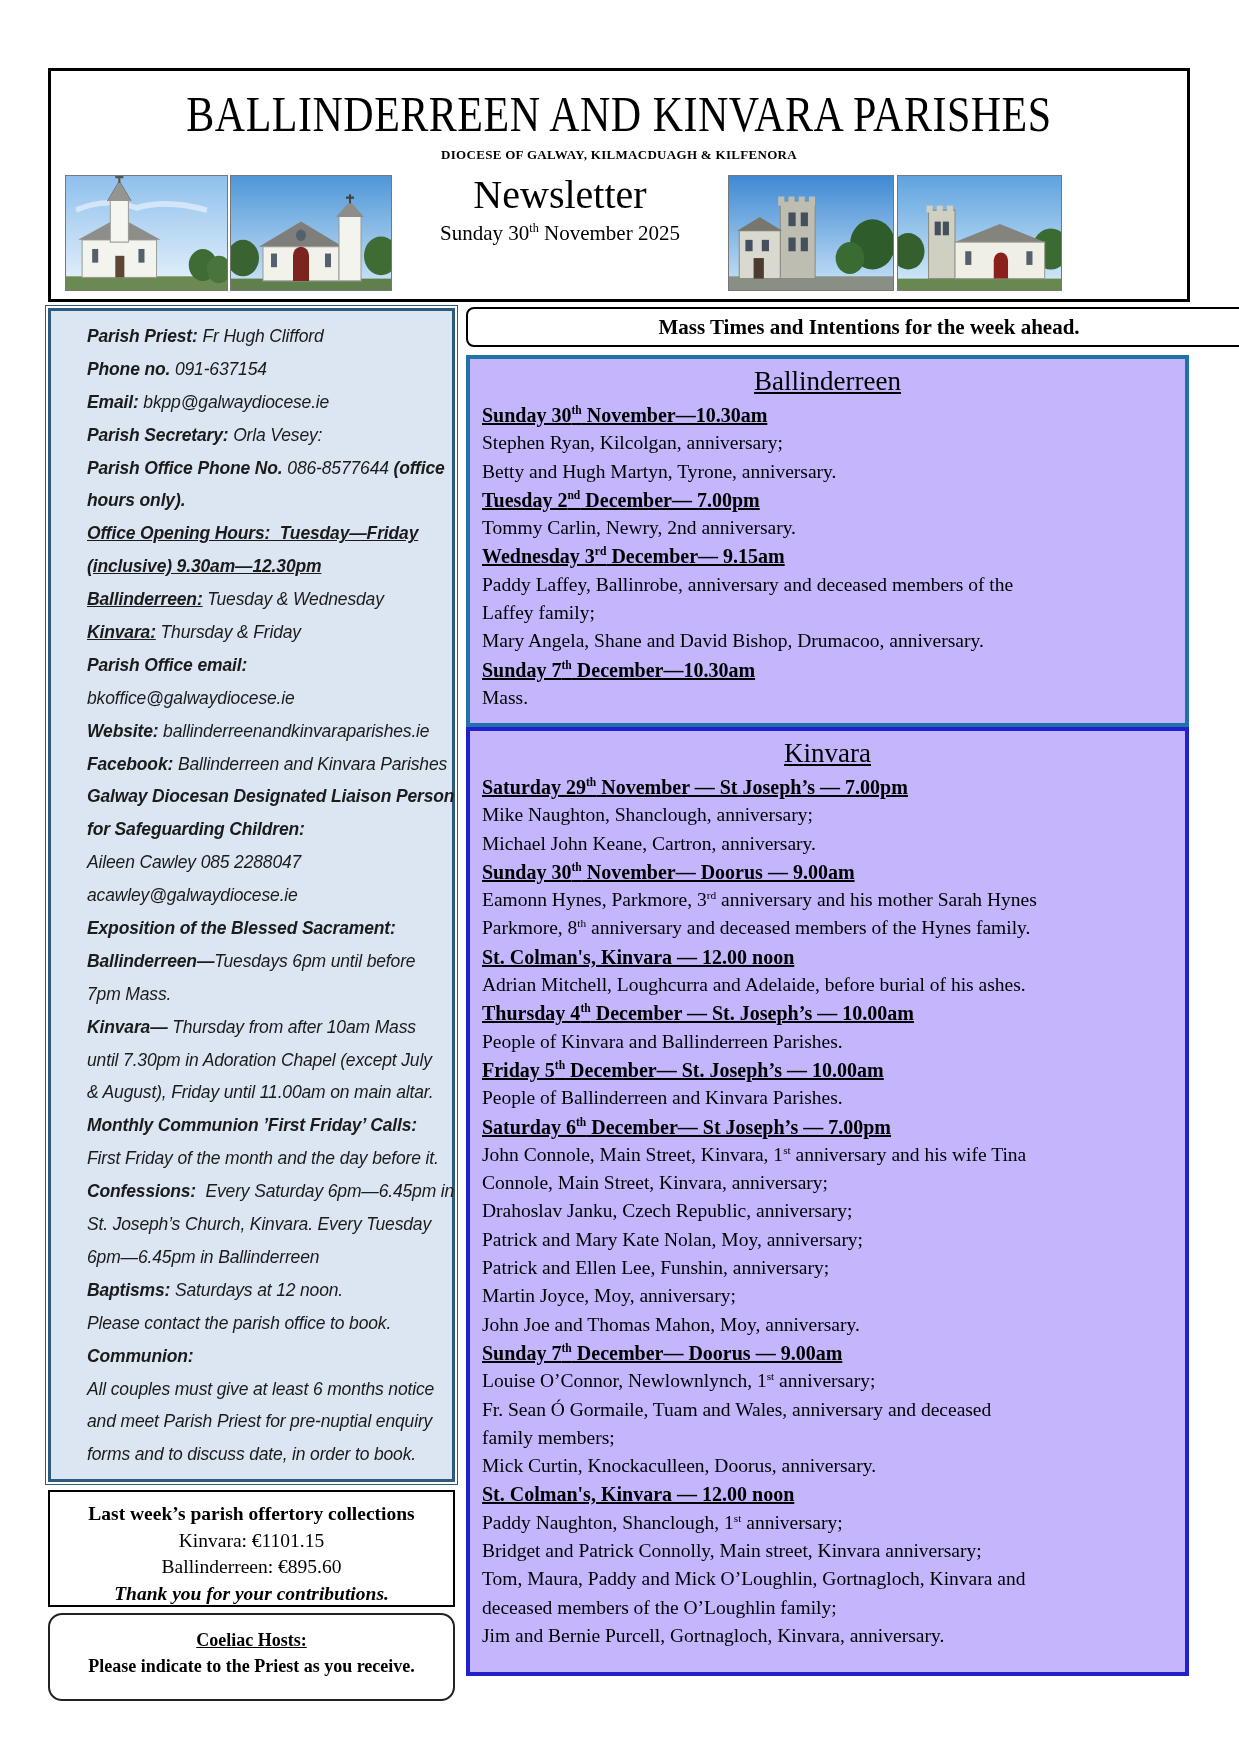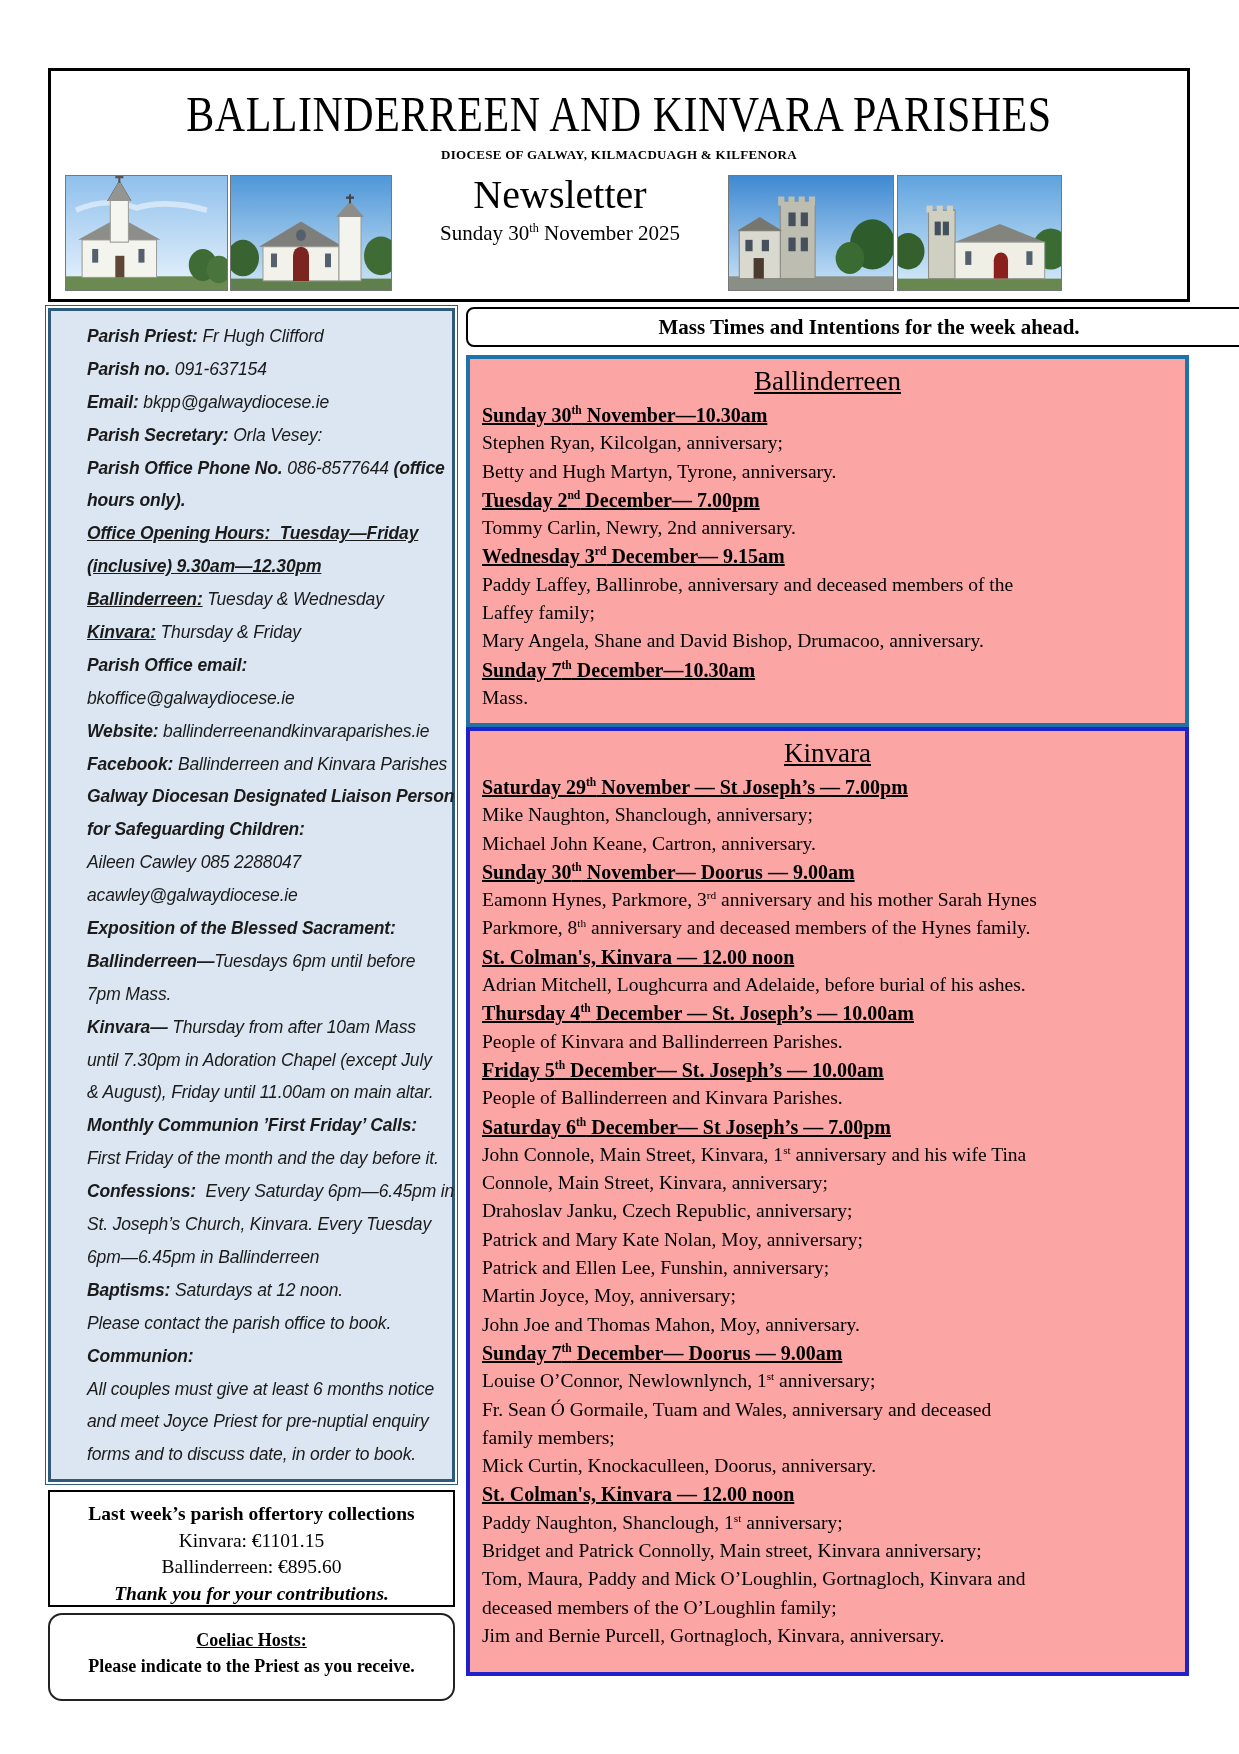--- a/index.html
+++ b/index.html
@@ -41,21 +41,21 @@
   .coeliac{position:absolute;left:48px;top:1613px;width:407px;height:88px;box-sizing:border-box;
            border:2.5px solid #222;border-radius:14px;text-align:center;padding-top:12px;
            font-size:18px;font-weight:bold;line-height:26px;}
   .coeliac .t1{text-decoration:underline;}
 
   
   .mass-header{position:absolute;left:466px;top:307px;width:806px;height:40px;box-sizing:border-box;
                border:2px solid #000;border-radius:8px;text-align:center;
                font-size:21px;font-weight:bold;line-height:36px;}
   .mass-sections{position:absolute;left:466px;top:355px;width:723px;}
-  .mass-box{box-sizing:border-box;width:723px;border:4px solid #1e73a8;background:#fca5a5;
+  .mass-box{box-sizing:border-box;width:723px;border:4px solid #1e73a8;background:#c4b5fd;
             padding:2px 12px 0 12px;}
   .mass-box.sec0{height:372px;}
   .mass-box.sec1{height:949px;}
   .mass-title{text-align:center;font-size:27px;line-height:40px;text-decoration:underline;}
   .entry{white-space:pre;font-size:19.5px;line-height:28.3px;height:28.3px;}
   .entry.hd{font-weight:bold;text-decoration:underline;font-size:20px;}
 </style>
 </head>
 <body>
 
@@ -170,21 +170,21 @@
         <rect x="36" y="40" width="6" height="12" fill="#45505c"></rect>
           <rect x="44" y="40" width="6" height="12" fill="#45505c"></rect>
         <rect x="66" y="66" width="6" height="12" fill="#55606e"></rect>
           <rect x="126" y="66" width="6" height="12" fill="#55606e"></rect>
       </svg>
     </div>
   </div>
 
   <div class="sidebar" id="sidebar-lines">
       <div class="sb-line"><span class="b">Parish Priest:</span><span> Fr Hugh Clifford</span></div>
-      <div class="sb-line"><span class="b">Parish no.</span><span> 091-637154</span></div>
+      <div class="sb-line"><span class="b">Phone no.</span><span> 091-637154</span></div>
       <div class="sb-line"><span class="b">Email:</span><span> bkpp@galwaydiocese.ie</span></div>
       <div class="sb-line"><span class="b">Parish Secretary:</span><span> Orla Vesey:</span></div>
       <div class="sb-line"><span class="b">Parish Office Phone No.</span><span> 086-8577644 </span><span class="b">(office</span></div>
       <div class="sb-line"><span class="b">hours only).</span></div>
       <div class="sb-line"><span class="b u">Office Opening Hours:  Tuesday—Friday</span></div>
       <div class="sb-line"><span class="b u">(inclusive) 9.30am—12.30pm</span></div>
       <div class="sb-line"><span class="b u">Ballinderreen:</span><span> Tuesday &amp; Wednesday</span></div>
       <div class="sb-line"><span class="b u">Kinvara:</span><span> Thursday &amp; Friday</span></div>
       <div class="sb-line"><span class="b">Parish Office email:</span></div>
       <div class="sb-line"><span>bkoffice@galwaydiocese.ie</span></div>
@@ -202,21 +202,21 @@
       <div class="sb-line"><span>&amp; August), Friday until 11.00am on main altar.</span></div>
       <div class="sb-line"><span class="b">Monthly Communion ’First Friday’ Calls:</span></div>
       <div class="sb-line"><span>First Friday of the month and the day before it.</span></div>
       <div class="sb-line"><span class="b">Confessions:</span><span>  Every Saturday 6pm—6.45pm in</span></div>
       <div class="sb-line"><span>St. Joseph’s Church, Kinvara. Every Tuesday</span></div>
       <div class="sb-line"><span>6pm—6.45pm in Ballinderreen</span></div>
       <div class="sb-line"><span class="b">Baptisms:</span><span> Saturdays at 12 noon.</span></div>
       <div class="sb-line"><span>Please contact the parish office to book.</span></div>
       <div class="sb-line"><span class="b">Communion:</span></div>
       <div class="sb-line"><span>All couples must give at least 6 months notice</span></div>
-      <div class="sb-line"><span>and meet Joyce Priest for pre-nuptial enquiry</span></div>
+      <div class="sb-line"><span>and meet Parish Priest for pre-nuptial enquiry</span></div>
       <div class="sb-line"><span>forms and to discuss date, in order to book.</span></div>
     </div>
 
   <div class="offertory">
     <div class="t1">Last week’s parish offertory collections</div>
     <div class="t2">Kinvara: €1101.15</div>
     <div class="t3">Ballinderreen: €895.60</div>
     <div class="t4">Thank you for your contributions.</div>
   </div>
 

